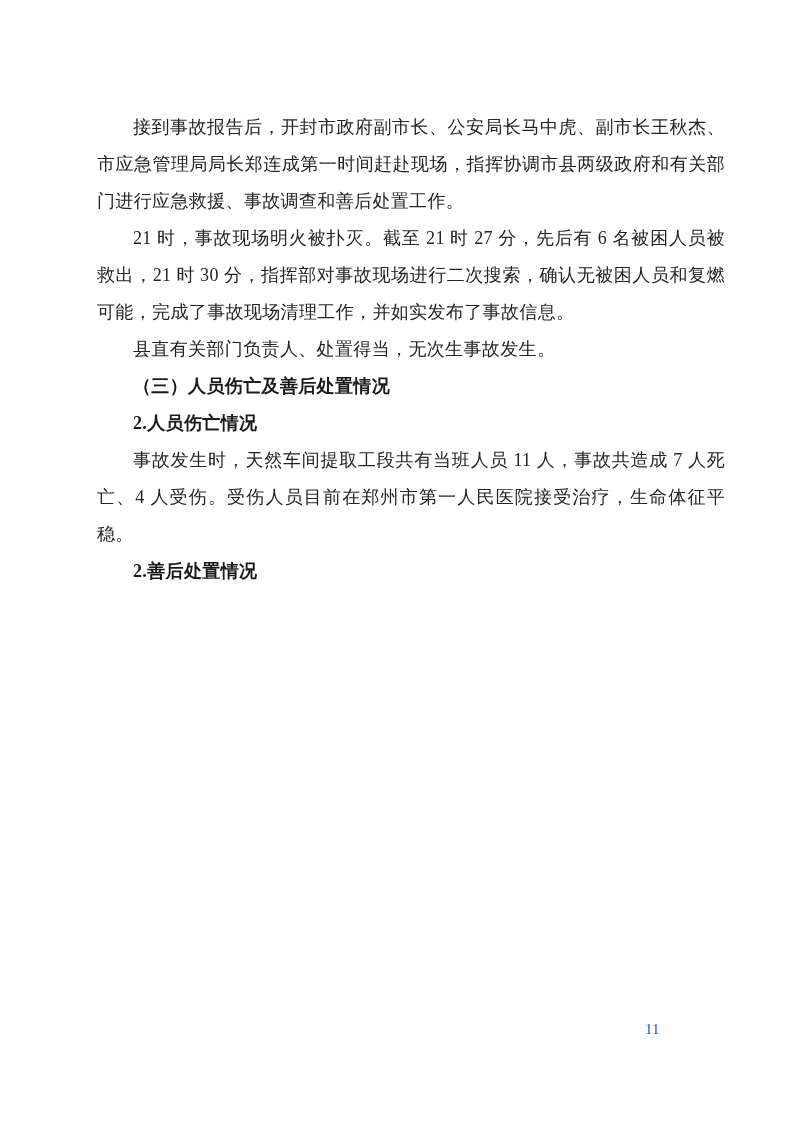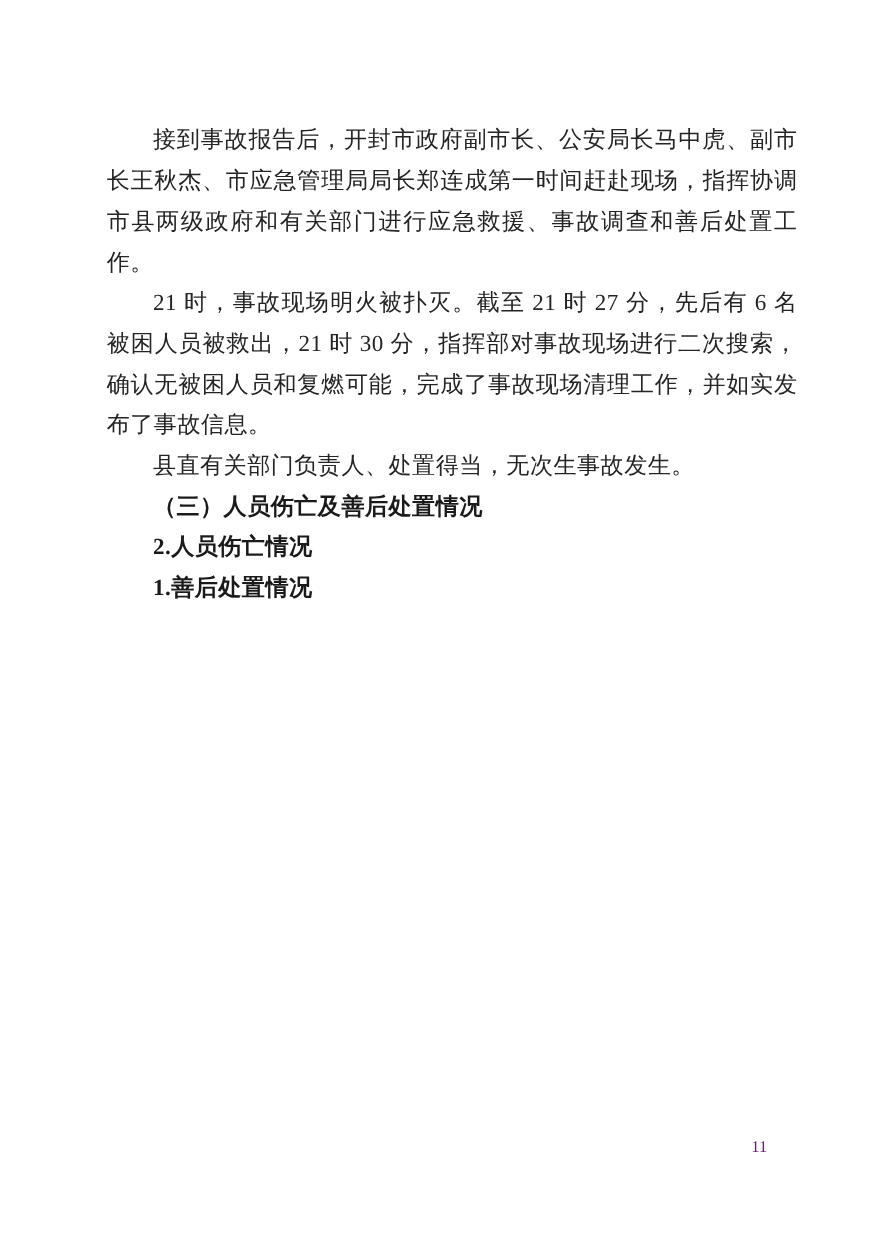--- a/index.html
+++ b/index.html
@@ -17,50 +17,50 @@
   }
   .doc-content {
     position: absolute;
     left: 97px;
     top: 109px;
     width: 628px;
     color: #242424;
   }
   .doc-content p {
     margin: 0;
-    font-size: 21px;
+    font-size: 18px;
     line-height: 37px;
     text-align: justify;
     text-indent: 2em;
     letter-spacing: 0.02em;
     word-break: break-all;
   }
   .doc-content p.heading-level-1,
   .doc-content p.heading-level-2 {
     font-weight: bold;
     color: #1a1a1a;
     text-align: left;
   }
   .page-number {
     position: absolute;
-    left: 683px;
+    left: 645px;
     top: 1019px;
     font-size: 15px;
     line-height: 20px;
-    color: #701a75;
+    color: #1d4ed8;
     font-family: "Liberation Serif", "DejaVu Serif", serif;
-    margin-top: 14px;
   }
 </style>
 </head>
 <body>
 
 <div class="page">
   <div class="doc-content">
       <p class="body-paragraph">接到事故报告后，开封市政府副市长、公安局长马中虎、副市长王秋杰、市应急管理局局长郑连成第一时间赶赴现场，指挥协调市县两级政府和有关部门进行应急救援、事故调查和善后处置工作。</p>
       <p class="body-paragraph">21 时，事故现场明火被扑灭。截至 21 时 27 分，先后有 6 名被困人员被救出，21 时 30 分，指挥部对事故现场进行二次搜索，确认无被困人员和复燃可能，完成了事故现场清理工作，并如实发布了事故信息。</p>
       <p class="body-paragraph">县直有关部门负责人、处置得当，无次生事故发生。</p>
       <p class="heading-level-1">（三）人员伤亡及善后处置情况</p>
       <p class="heading-level-2">2.人员伤亡情况</p>
-      <p class="heading-level-2">1.善后处置情况</p>
+      <p class="body-paragraph">事故发生时，天然车间提取工段共有当班人员 11 人，事故共造成 7 人死亡、4 人受伤。受伤人员目前在郑州市第一人民医院接受治疗，生命体征平稳。</p>
+      <p class="heading-level-2">2.善后处置情况</p>
     </div>
   <div class="page-number">11</div>
 </div>
 
 </body></html>

